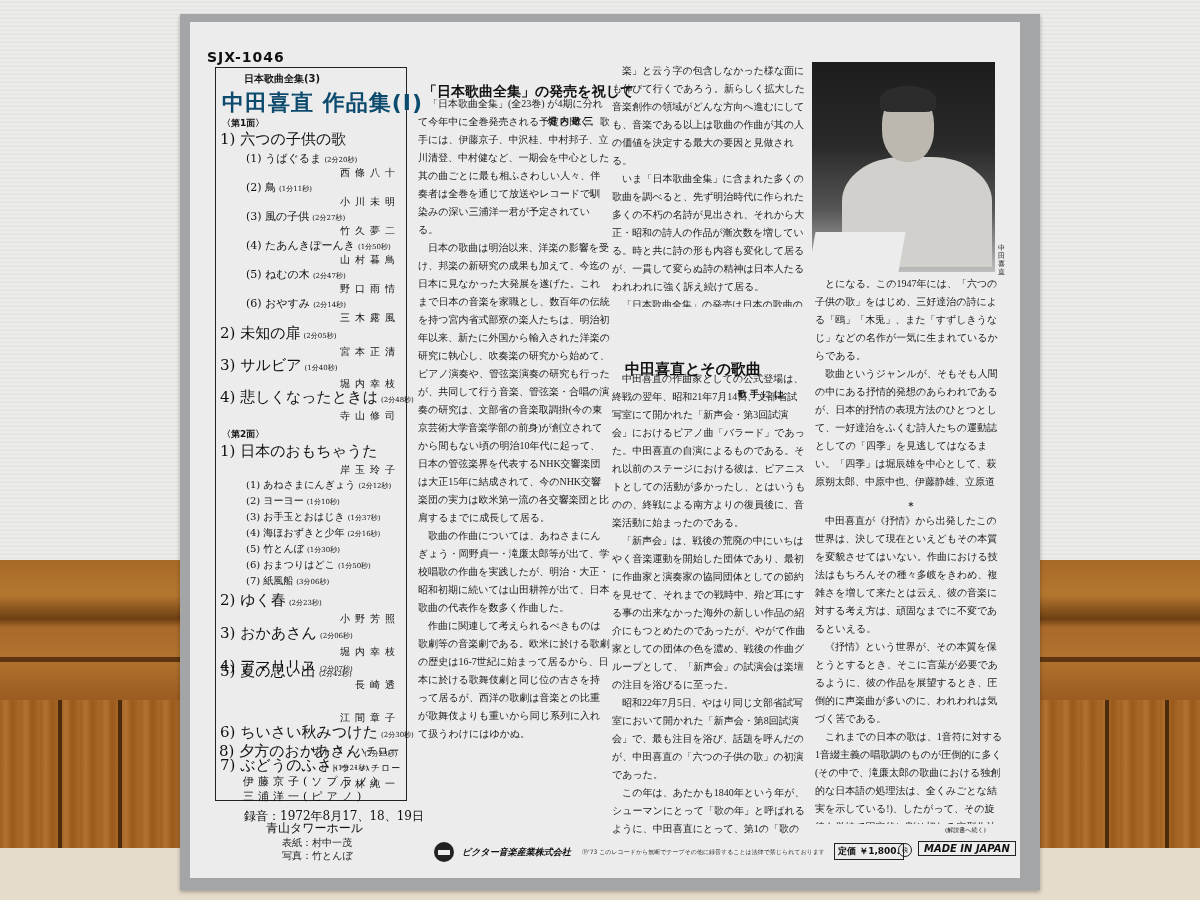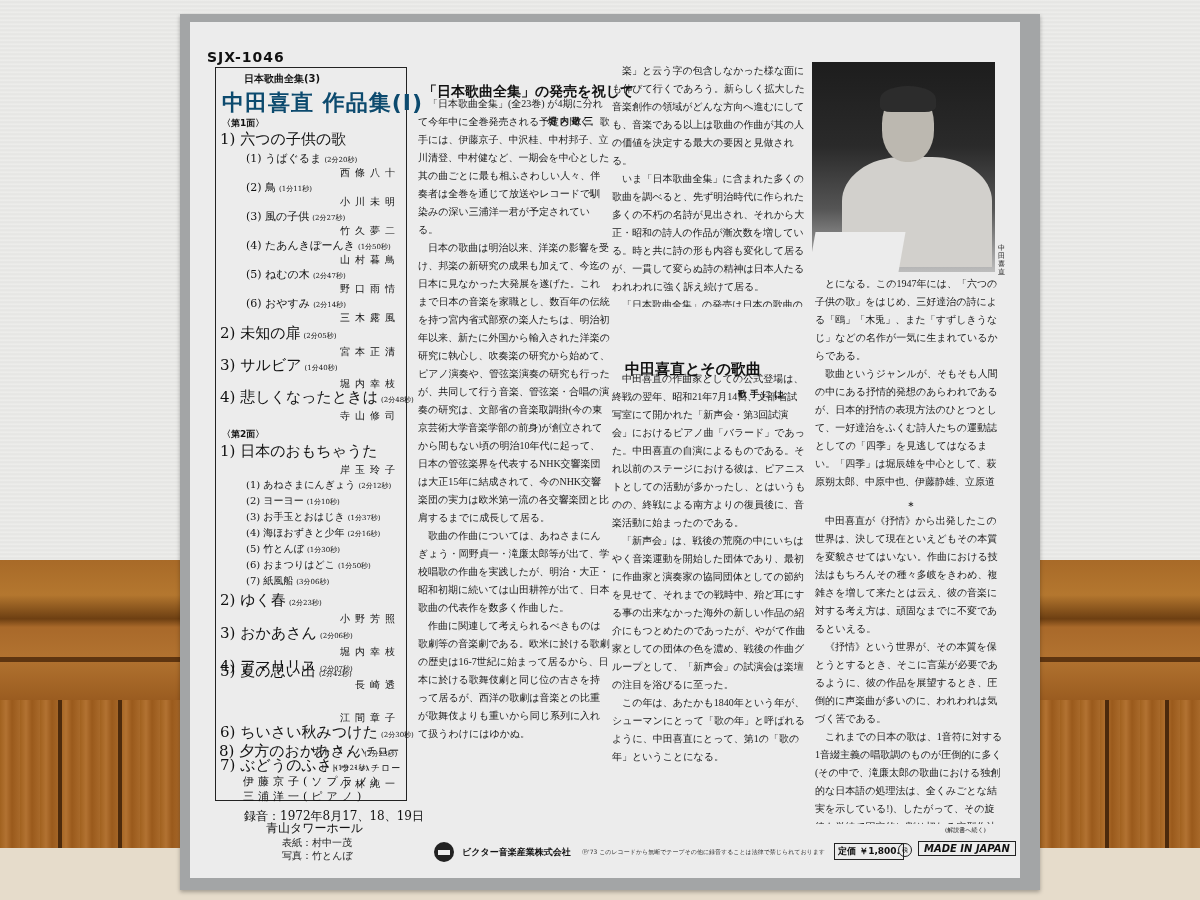--- a/index.html
+++ b/index.html
@@ -37,21 +37,21 @@
   .author{position:absolute;font-size:9px;font-weight:bold;color:#111;letter-spacing:3px;margin-top:32px;}
   .photo{position:absolute;left:812px;top:62px;width:183px;height:210px;
          background:linear-gradient(180deg,#1d1d1d 0%,#2a2a2a 40%,#555 70%,#bdbdbd 100%);overflow:hidden;}
   .photo .face{position:absolute;left:70px;top:30px;width:52px;height:70px;border-radius:45%;background:#bcb8b0;}
   .photo .hair{position:absolute;left:68px;top:24px;width:56px;height:26px;border-radius:50% 50% 20% 20%;background:#2c2c2c;}
   .photo .shirt{position:absolute;left:30px;top:95px;width:150px;height:110px;border-radius:40% 40% 0 0;background:#d2d0cc;}
   .photo .paper{position:absolute;left:0;top:170px;width:90px;height:40px;background:#ececec;transform:skewX(-10deg);}
   .caption{position:absolute;left:998px;top:244px;font-size:7px;width:8px;line-height:8px;color:#111;}
   .footer-logo{position:absolute;left:434px;top:842px;width:20px;height:20px;border-radius:50%;background:#222;}
   .footer-logo:after{content:"";position:absolute;left:4px;top:8px;width:12px;height:5px;background:#eee;}
-  .company{position:absolute;left:462px;top:846px;font-size:9px;font-weight:bold;color:#111;}
+  .company{position:absolute;left:462px;top:846px;font-size:9px;font-weight:bold;color:#111;font-style:italic;}
   .notice{position:absolute;left:582px;top:848px;font-size:6px;color:#333;white-space:nowrap;}
   .price{position:absolute;left:834px;top:843px;font-size:9px;font-weight:bold;border:1px solid #222;padding:1px 3px;color:#111;}
   .price-mark{position:absolute;left:898px;top:843px;width:12px;height:12px;border:1px solid #222;border-radius:50%;font-size:6px;text-align:center;line-height:12px;}
   .madein{position:absolute;left:918px;top:841px;font-size:10px;font-style:italic;font-weight:bold;border:1px solid #222;padding:1px 5px;color:#111;}
   .divider-star{position:absolute;left:905px;top:498px;font-size:12px;}
 </style>
 </head>
 <body>
 
 <div class="wall"></div>
@@ -146,20 +146,21 @@
   <p>楽」と云う字の包含しなかった様な面にも伸びて行くであろう。新らしく拡大した音楽創作の領域がどんな方向へ進むにしても、音楽である以上は歌曲の作曲が其の人の価値を決定する最大の要因と見做される。</p>
   <p>いま「日本歌曲全集」に含まれた多くの歌曲を調べると、先ず明治時代に作られた多くの不朽の名詩が見出され、それから大正・昭和の詩人の作品が漸次数を増している。時と共に詩の形も内容も変化して居るが、一貫して変らぬ詩の精神は日本人たるわれわれに強く訴え続けて居る。</p>
   <p>「日本歌曲全集」の発売は日本の歌曲の歴史に於ける一つの記念すべき事業である。</p>
 </div>
 
 <div class="heading" style="left:625px;top:340px;font-size:15px">中田喜直とその歌曲</div>
 <div class="author" style="left:738px;top:356px">歌手には</div>
 <div class="col" style="left:612px;top:370px;width:195px;height:465px">
   <p>中田喜直の作曲家としての公式登場は、終戦の翌年、昭和21年7月14日、文部省試写室にて開かれた「新声会・第3回試演会」におけるピアノ曲「バラード」であった。中田喜直の自演によるものである。それ以前のステージにおける彼は、ピアニストとしての活動が多かったし、とはいうものの、終戦による南方よりの復員後に、音楽活動に始まったのである。</p>
   <p>「新声会」は、戦後の荒廃の中にいちはやく音楽運動を開始した団体であり、最初に作曲家と演奏家の協同団体としての節約を見せて、それまでの戦時中、殆ど耳にする事の出来なかった海外の新しい作品の紹介にもつとめたのであったが、やがて作曲家としての団体の色を濃め、戦後の作曲グループとして、「新声会」の試演会は楽壇の注目を浴びるに至った。</p>
+  <p>昭和22年7月5日、やはり同じ文部省試写室において開かれた「新声会・第8回試演会」で、最も注目を浴び、話題を呼んだのが、中田喜直の「六つの子供の歌」の初演であった。</p>
   <p>この年は、あたかも1840年という年が、シューマンにとって「歌の年」と呼ばれるように、中田喜直にとって、第1の「歌の年」ということになる。</p>
 </div>
 
 <div class="photo">
   <div class="shirt"></div>
   <div class="face"></div>
   <div class="hair"></div>
   <div class="paper"></div>
 </div>
 <div class="caption">中田喜直</div>

